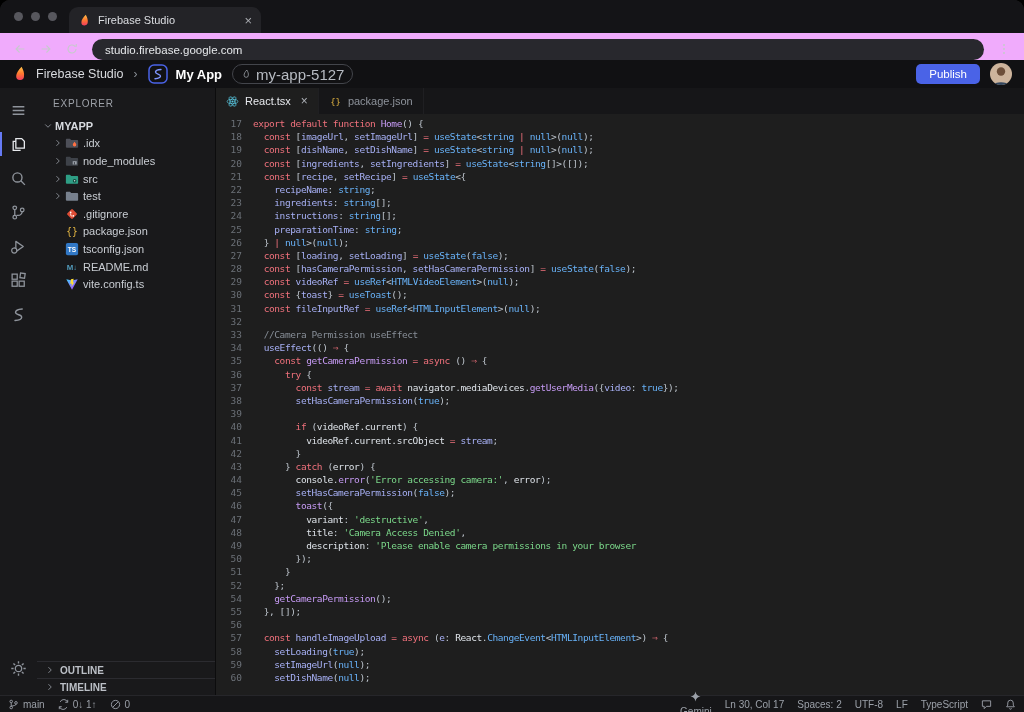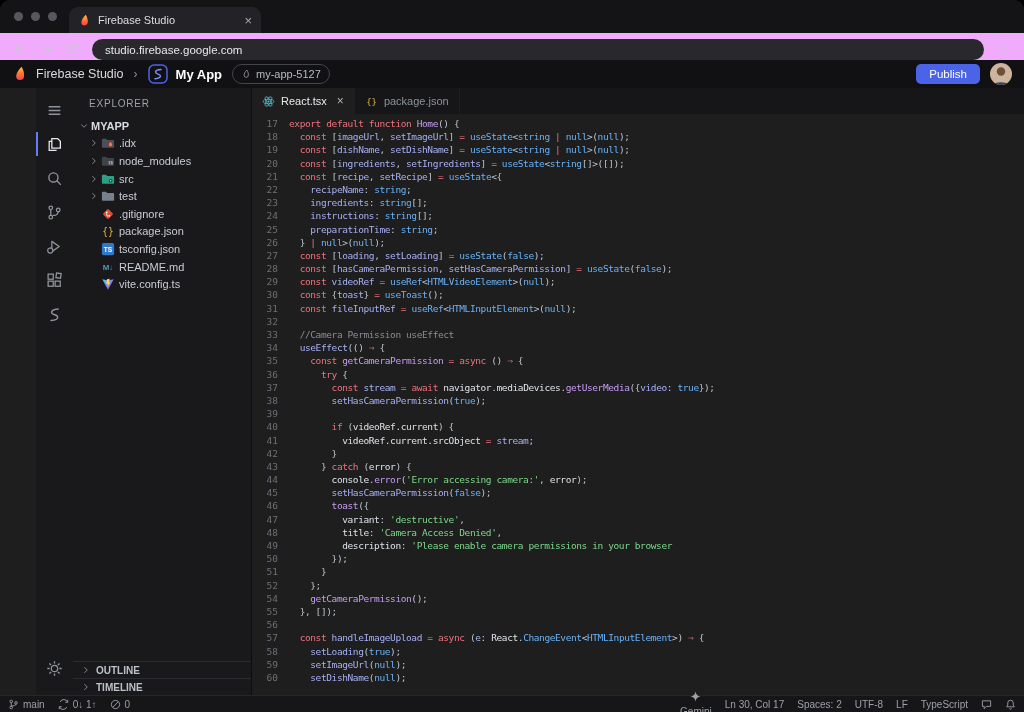--- a/index.html
+++ b/index.html
@@ -18,26 +18,26 @@
   .navbtn{width:24px;height:22px;display:flex;align-items:center;justify-content:center;color:#c7c9cd;}
   .navbtn svg{width:14px;height:14px;}
   .urlpill{flex:1;height:21px;border-radius:11px;background:#28282d;display:flex;align-items:center;padding:0 13px;color:#e6e8eb;font-size:11.5px;margin:0 6px;}
   
   .hdr{height:28px;background:#111113;display:flex;align-items:center;padding:0 12px;flex:none;}
   .hdr .logo svg{width:16px;height:16px;}
   .brand{font-size:12.5px;color:#d9dbdf;margin-left:8px;white-space:nowrap;}
   .crumb-sep{color:#8a8f97;margin:0 10px;font-size:12px;}
   .appicon svg{width:20px;height:20px;}
   .appname{font-size:13px;font-weight:600;color:#ffffff;margin-left:8px;}
-  .wsbadge{display:flex;align-items:center;gap:5px;height:18px;border:1px solid #43454b;border-radius:10px;padding:0 8px;margin-left:10px;color:#b7bbc2;font-size:11px;}
+  .wsbadge{display:flex;align-items:center;gap:5px;height:18px;border:1px solid #43454b;border-radius:10px;padding:0 8px;margin-left:10px;color:#b7bbc2;font-size:15px;}
   .wsbadge svg{width:10px;height:10px;}
   .pubbtn{margin-left:auto;height:20px;padding:0 13px;border-radius:5px;color:#fff;font-size:11.5px;display:flex;align-items:center;border:none;}
   .avatar{width:22px;height:22px;border-radius:50%;margin-left:10px;overflow:hidden;flex:none;}
   
-  .main{flex:1;display:flex;min-height:0;padding-left:36px;}
+  .main{flex:1;display:flex;min-height:0;}
   .activity{width:37px;background:#19191b;display:flex;flex-direction:column;align-items:center;padding-top:5px;flex:none;}
   .act{width:37px;height:34px;display:flex;align-items:center;justify-content:center;color:#8f949c;position:relative;}
   .act.active{color:#e8eaee;}
   .act.active::before{content:"";position:absolute;left:0;top:5px;bottom:5px;width:2px;background:#667af5;}
   .act svg{width:17px;height:17px;}
   .act-spacer{flex:1;}
   .act-bottom{margin-bottom:10px;}
   
   .sidebar{width:178px;background:#19191b;display:flex;flex-direction:column;flex:none;}
   .sb-title{padding:10px 0 8px 16px;font-size:10px;letter-spacing:.8px;color:#9da1a8;}

